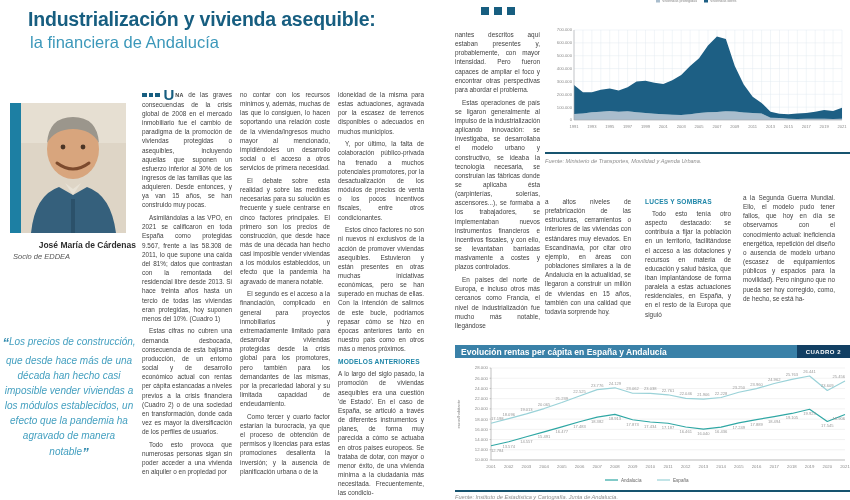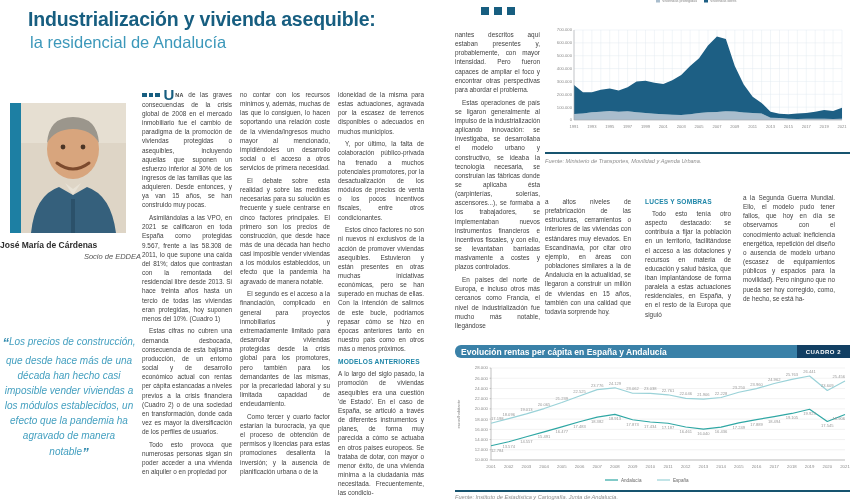--- a/index.html
+++ b/index.html
@@ -6,22 +6,22 @@
   body{width:850px;height:500px;overflow:hidden;position:relative;background:#ffffff;
        font-family:"Liberation Sans", sans-serif;color:#3f3f3f;}
   .abs{position:absolute;}
   
   .page-title{left:28px;top:8px;font-size:19.5px;font-weight:700;color:#175e80;letter-spacing:-.2px;}
   .page-subtitle{left:30px;top:33px;font-size:16.5px;font-weight:400;color:#3c98ba;}
   
   .photo-wrap{left:10px;top:103px;width:116px;height:130px;display:flex;}
   .photo-band{width:11px;height:100%;background:#1d7fa3;}
   .photo-img{flex:1;height:100%;}
-  .author-name{left:0;top:240px;width:136px;text-align:left;font-size:8.5px;font-weight:700;color:#2e2e2e;}
-  .author-role{left:5px;top:252px;width:136px;text-align:right;font-size:7.5px;font-style:italic;color:#555;}
+  .author-name{left:0;top:240px;width:136px;text-align:right;font-size:8.5px;font-weight:700;color:#2e2e2e;}
+  .author-role{left:13px;top:252px;width:136px;text-align:left;font-size:7.5px;font-style:italic;color:#555;}
   
   .pull-quote{left:2px;top:333px;width:134px;text-align:center;font-size:10px;line-height:1.5;color:#45a0c0;font-style:italic;}
   .qmark{font-weight:700;font-size:13px;color:#2e89ad;vertical-align:-2px;}
   
   .col{top:90px;height:410px;overflow:hidden;font-size:6.4px;line-height:1.43;text-align:justify;color:#424242;}
   .col p{margin:0 0 3.5px 0;text-indent:7px;}
   .col p.first{text-indent:0;}
   .col-heading{color:#1f86a8;font-weight:700;font-size:6.6px;letter-spacing:.2px;margin:4px 0 2.5px 0;}
   .lead-marks i{display:inline-block;width:4.5px;height:4.5px;background:#175e80;margin-right:2px;}
   .drop{font-size:15px;font-weight:700;color:#175e80;line-height:5px;vertical-align:-3px;margin:0 1px 0 2px;}
@@ -34,34 +34,34 @@
   .c6{left:645px;width:86px;top:193px;height:149px;}
   .c7{left:743px;width:92px;top:193px;height:149px;}
   .squares-row{left:455px;top:7px;width:85px;display:flex;gap:5px;justify-content:center;}
   .squares-row i{width:8px;height:8px;background:#175e80;display:inline-block;}
   
   .chart1-wrap{left:536px;top:0;width:314px;height:136px;}
   .chart-rule{border-top:2.5px solid #17546f;}
   .rule1{left:545px;top:152px;width:305px;}
   .caption{font-size:5.6px;font-style:italic;color:#8d8d8d;}
   .cap1{left:545px;top:158px;width:250px;text-align:left;}
-  .chart2-header{left:455px;top:345px;width:395px;height:13px;background:#3a81a8;display:flex;align-items:center;border-radius:6px;}
+  .chart2-header{left:455px;top:345px;width:395px;height:13px;background:#3a81a8;display:flex;align-items:center;}
   .chart2-header .h-title{color:#ffffff;font-weight:700;font-size:8.5px;padding-left:6px;flex:1;}
   .chart2-header .h-badge{background:#123f63;color:#fff;font-weight:700;font-size:6px;letter-spacing:.5px;
         padding:3px 9px;align-self:stretch;display:flex;align-items:center;}
   .chart2-wrap{left:455px;top:358px;width:395px;height:132px;}
   .rule2{left:455px;top:490px;width:395px;}
   .cap2{left:455px;top:494px;width:300px;}
   svg{display:block;}
 </style>
 </head>
 <body>
 
 <div class="abs page-title">Industrialización y vivienda asequible:</div>
-<div class="abs page-subtitle">la residencial de Andalucía</div>
+<div class="abs page-subtitle">la financiera de Andalucía</div>
 
 <div class="abs photo-wrap">
   <div class="photo-band"></div>
   <svg class="photo-img" viewBox="0 0 105 130" preserveAspectRatio="none">
     <rect x="0" y="0" width="105" height="130" fill="#ded5c6"></rect>
     <rect x="0" y="0" width="105" height="40" fill="#e6dfd2"></rect>
     <ellipse cx="52" cy="46" rx="26" ry="30" fill="#d8a57d"></ellipse>
     <path d="M26 40 Q28 14 52 14 Q76 14 78 40 Q70 26 52 26 Q34 26 26 40 Z" fill="#9b968c"></path>
     <path d="M36 60 Q52 72 68 60" stroke="#7c4a2d" stroke-width="3" fill="none" stroke-linecap="round"></path>
     <circle cx="42" cy="44" r="2.4" fill="#4a3526"></circle>

